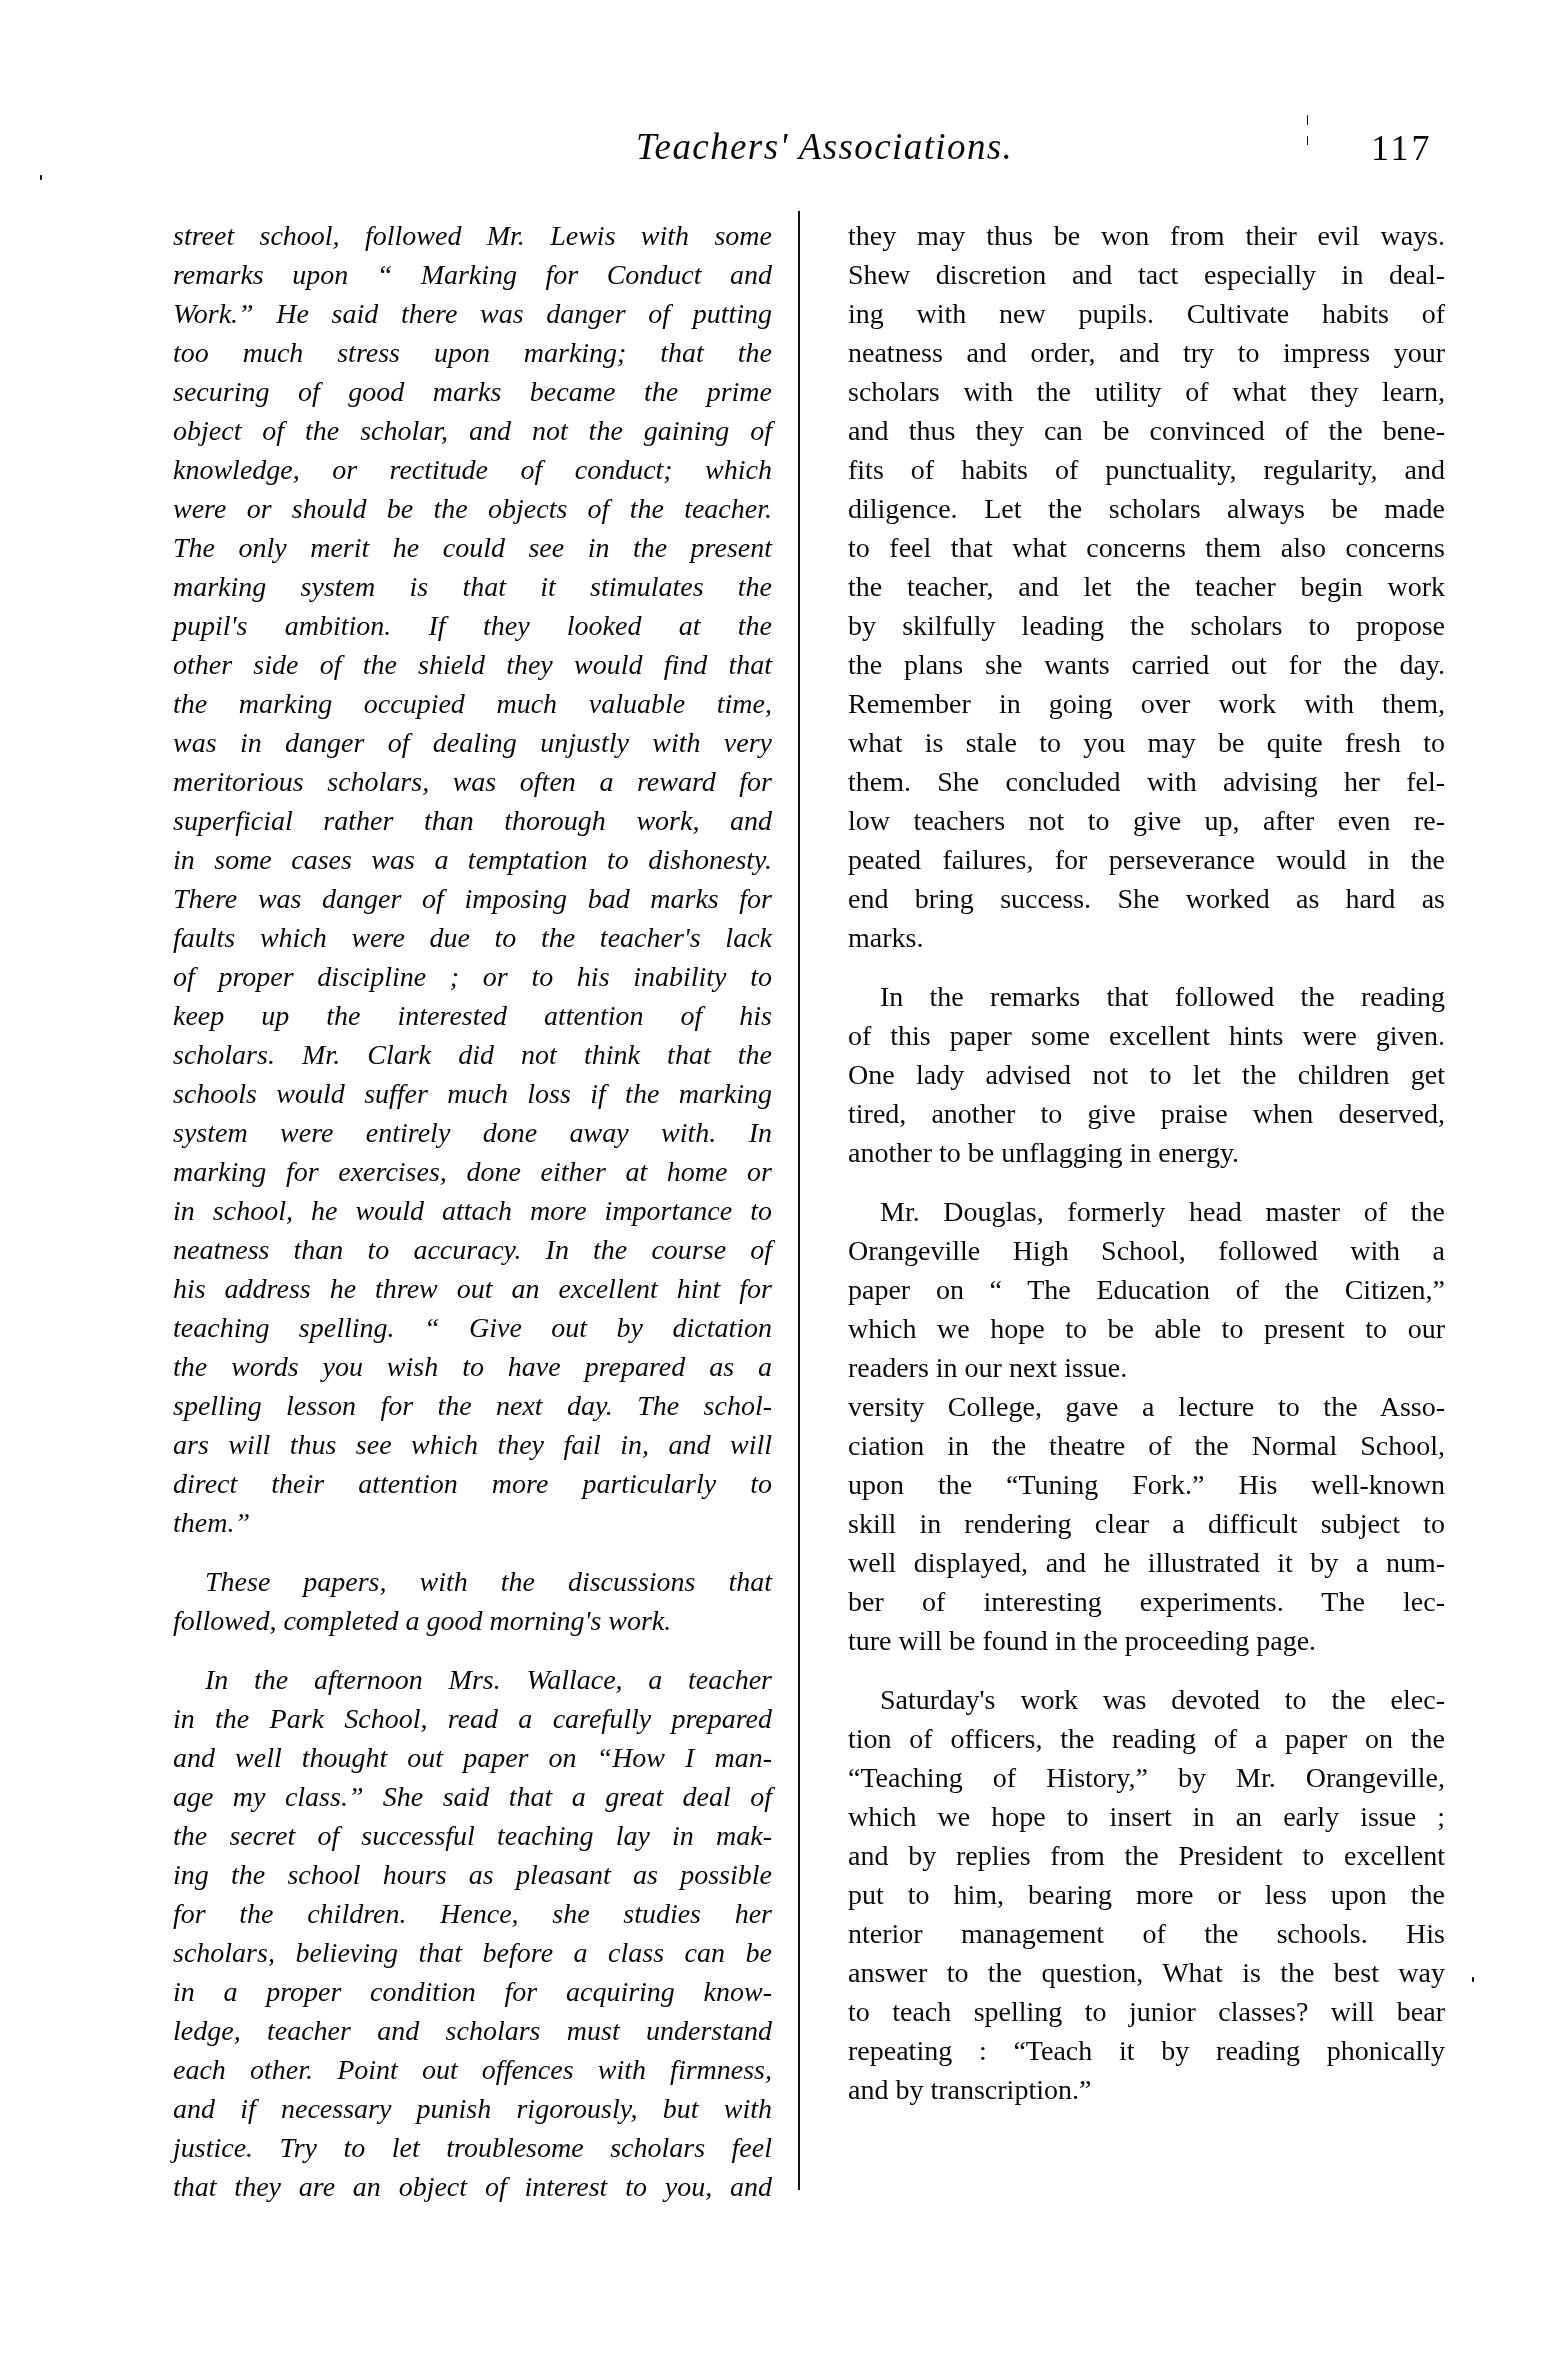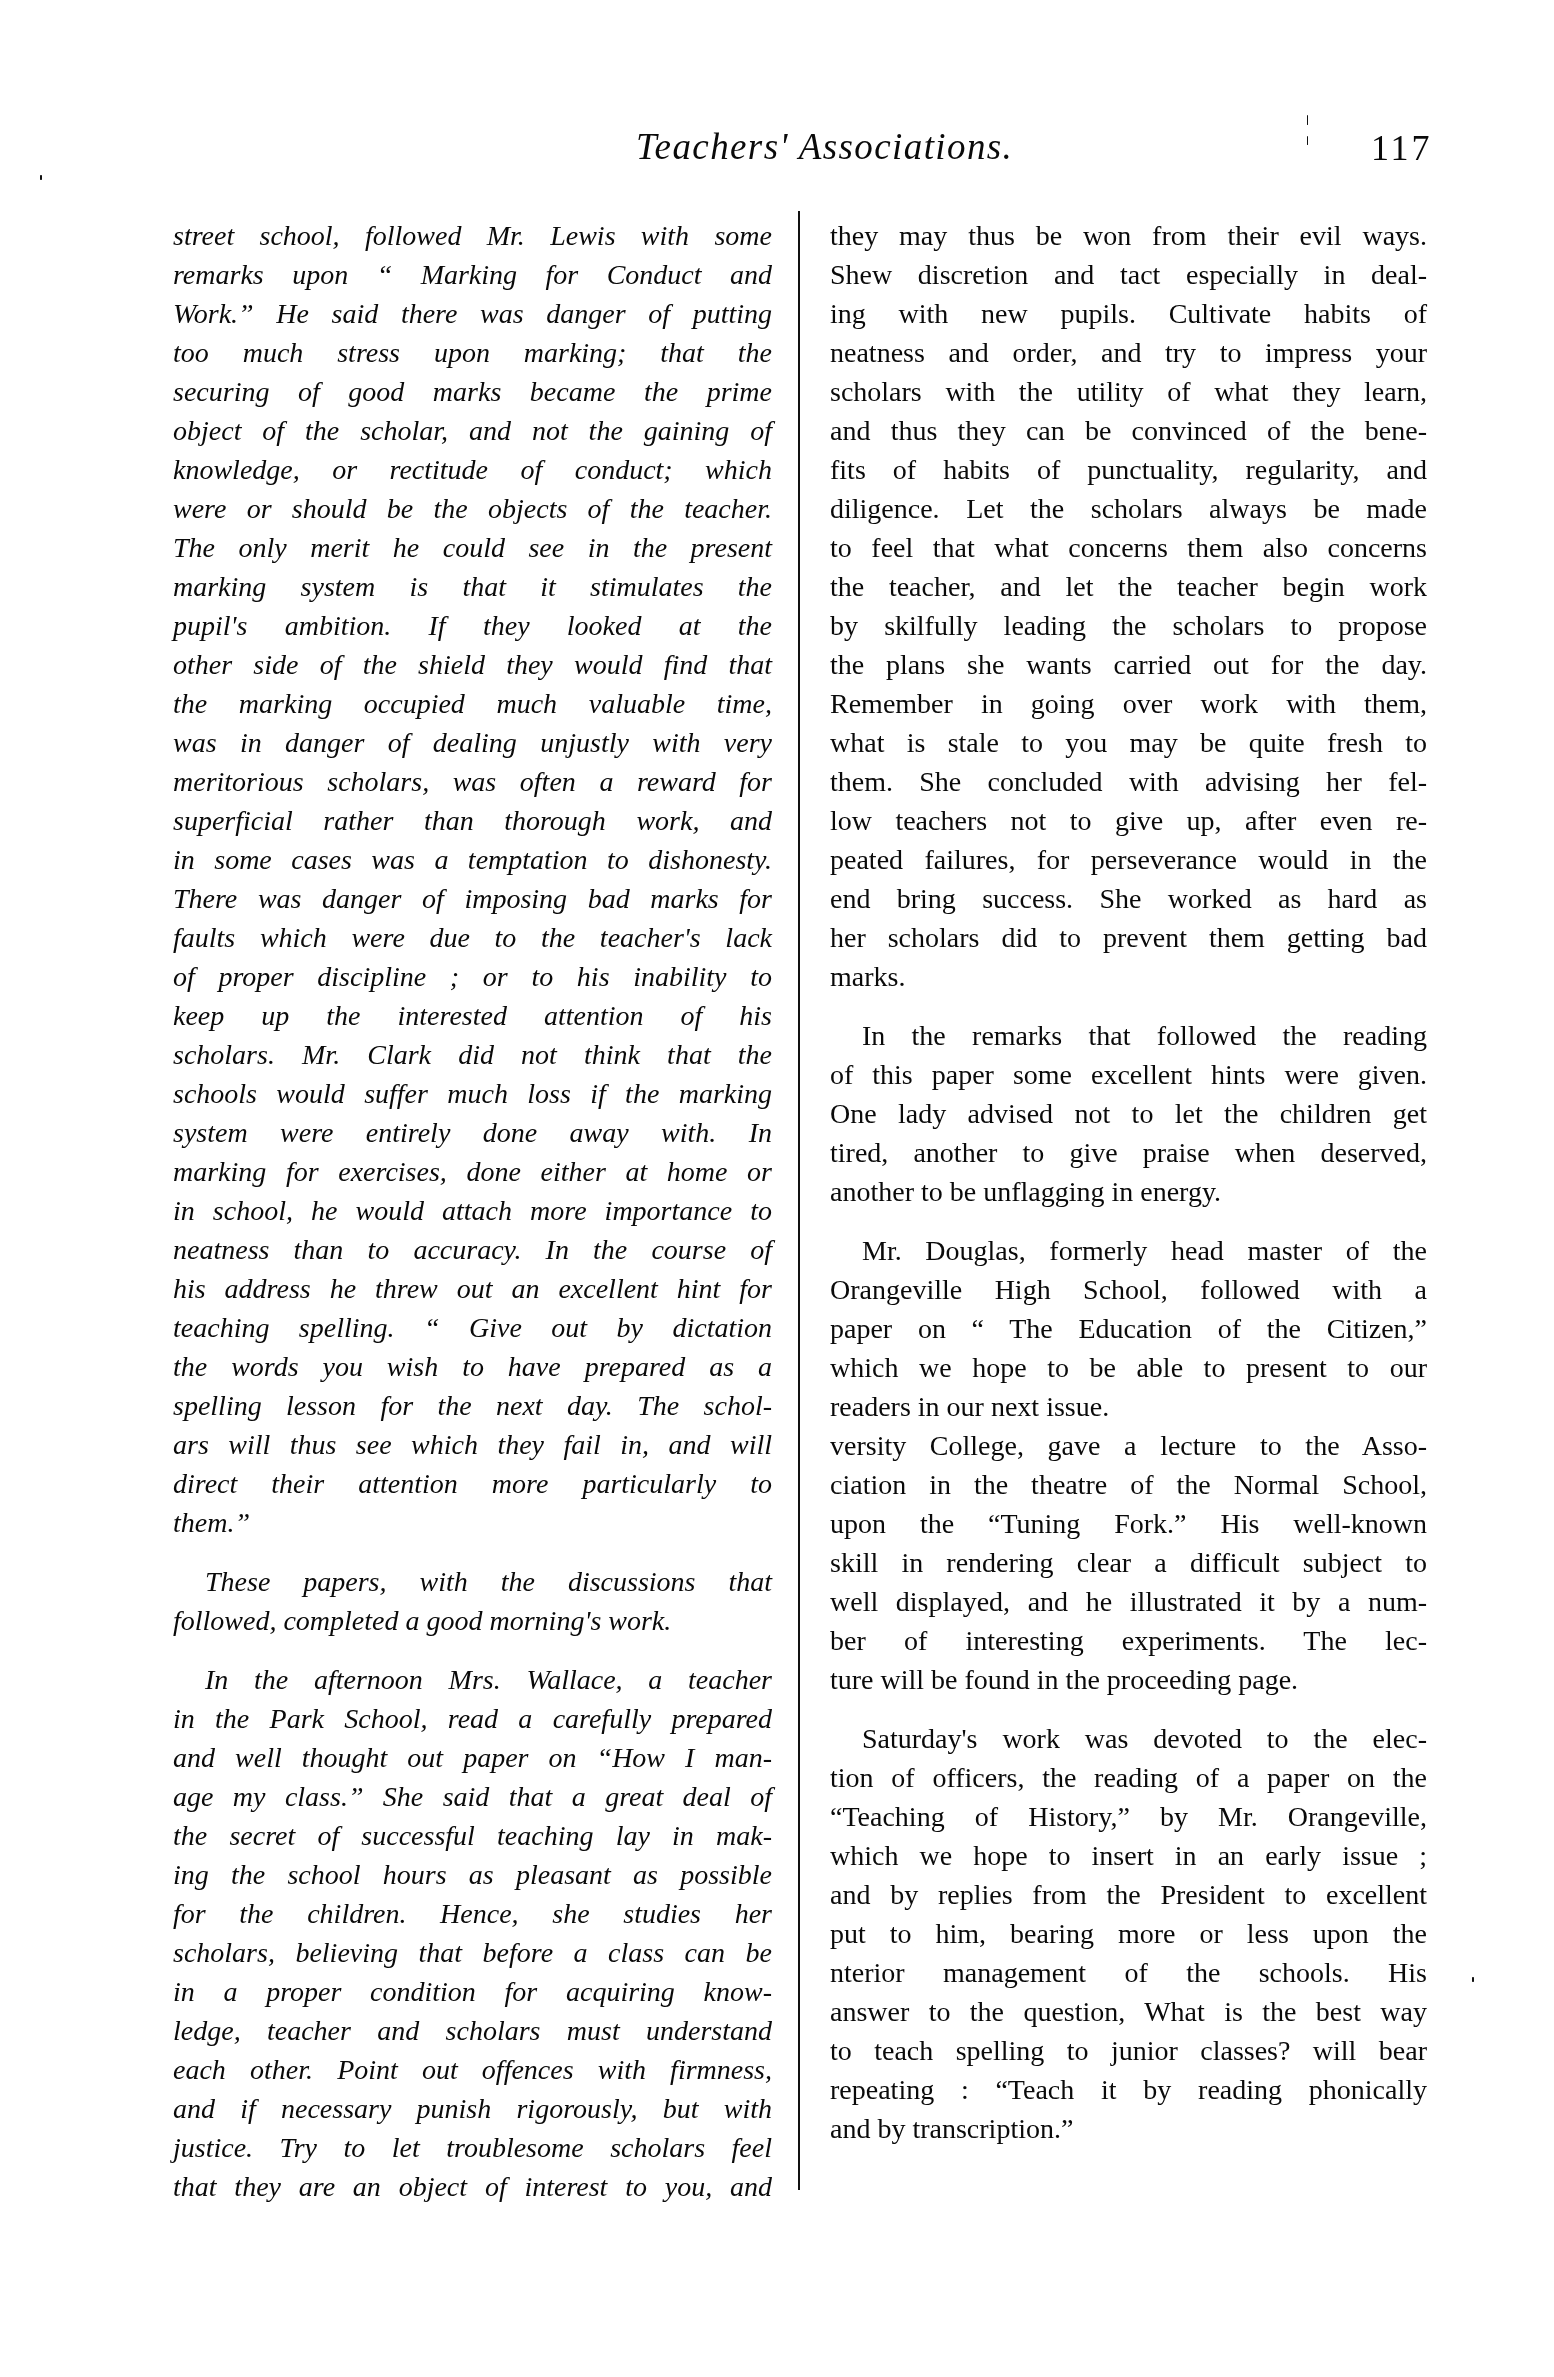--- a/index.html
+++ b/index.html
@@ -5,21 +5,21 @@
   html, body { margin: 0; padding: 0; background: #ffffff; }
   body { width: 1555px; height: 2377px; position: relative; overflow: hidden;
          font-family: "Liberation Serif", "DejaVu Serif", serif; color: #0a0a0a; }
   .running-head { position: absolute; top: 121px; left: 0; width: 1555px; height: 50px; }
   .running-title { position: absolute; left: 628px; top: 4.3px; font-style: italic;
                    font-size: 37px; letter-spacing: 1.4px; white-space: nowrap; margin-left: 8px; }
   .page-number { position: absolute; left: 1371px; top: 5.8px; font-size: 36px; letter-spacing: 2.9px; }
   .stray-mark { position: absolute; width: 2.2px; height: 5px; background: #111; border-radius: 0.7px; }
   .column { position: absolute; top: 216px; }
   .col-left { left: 173px; width: 599px; font-style: italic; }
-  .col-right { left: 830px; width: 597px; }
+  .col-right { left: 848px; width: 597px; }
   .line { display: block; height: 39px; line-height: 39px; font-size: 28px;
           white-space: nowrap; text-align: justify; text-align-last: justify; }
   .line.last { text-align-last: left; }
   .line.indent { padding-left: 32px; margin-top: 20px; }
   .divider { position: absolute; left: 798px; top: 211px; width: 2.2px; height: 1979px; background: #111; }
 </style>
 </head>
 <body>
 
 <div class="running-head">
@@ -97,21 +97,20 @@
     <span class="line">to feel that what concerns them also concerns</span>
     <span class="line">the teacher, and let the teacher begin work</span>
     <span class="line">by skilfully leading the scholars to propose</span>
     <span class="line">the plans she wants carried out for the day.</span>
     <span class="line">Remember in going over work with them,</span>
     <span class="line">what is stale to you may be quite fresh to</span>
     <span class="line">them. She concluded with advising her fel-</span>
     <span class="line">low teachers not to give up, after even re-</span>
     <span class="line">peated failures, for perseverance would in the</span>
     <span class="line">end bring success. She worked as hard as</span>
-    <span class="line">her scholars did to prevent them getting bad</span>
     <span class="line last">marks.</span>
     <span class="line indent">In the remarks that followed the reading</span>
     <span class="line">of this paper some excellent hints were given.</span>
     <span class="line">One lady advised not to let the children get</span>
     <span class="line">tired, another to give praise when deserved,</span>
     <span class="line last">another to be unflagging in energy.</span>
     <span class="line indent">Mr. Douglas, formerly head master of the</span>
     <span class="line">Orangeville High School, followed with a</span>
     <span class="line">paper on “ The Education of the Citizen,”</span>
     <span class="line">which we hope to be able to present to our</span>

